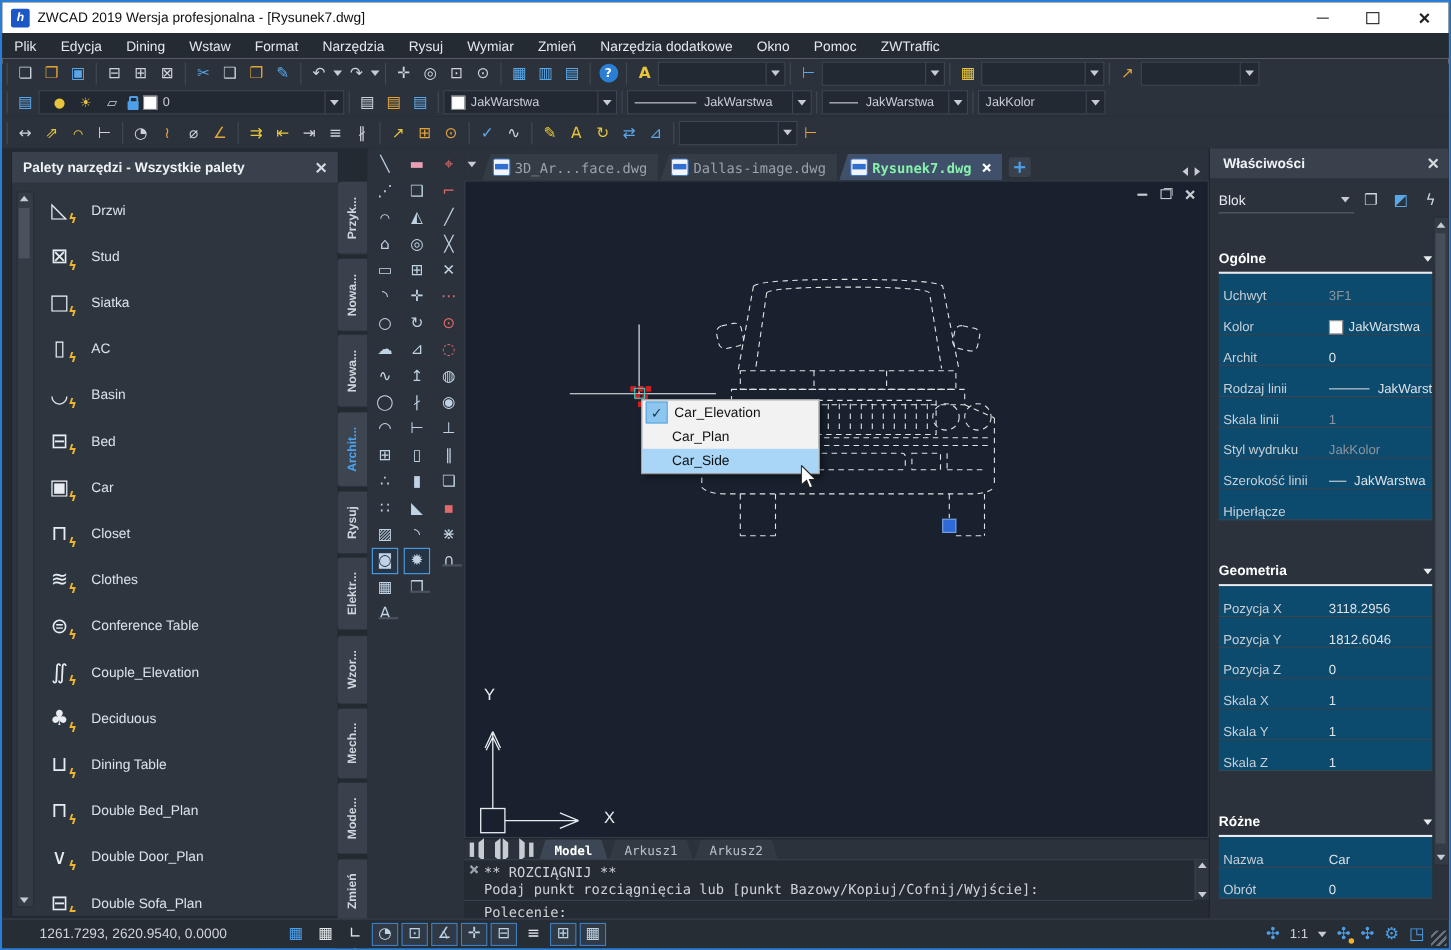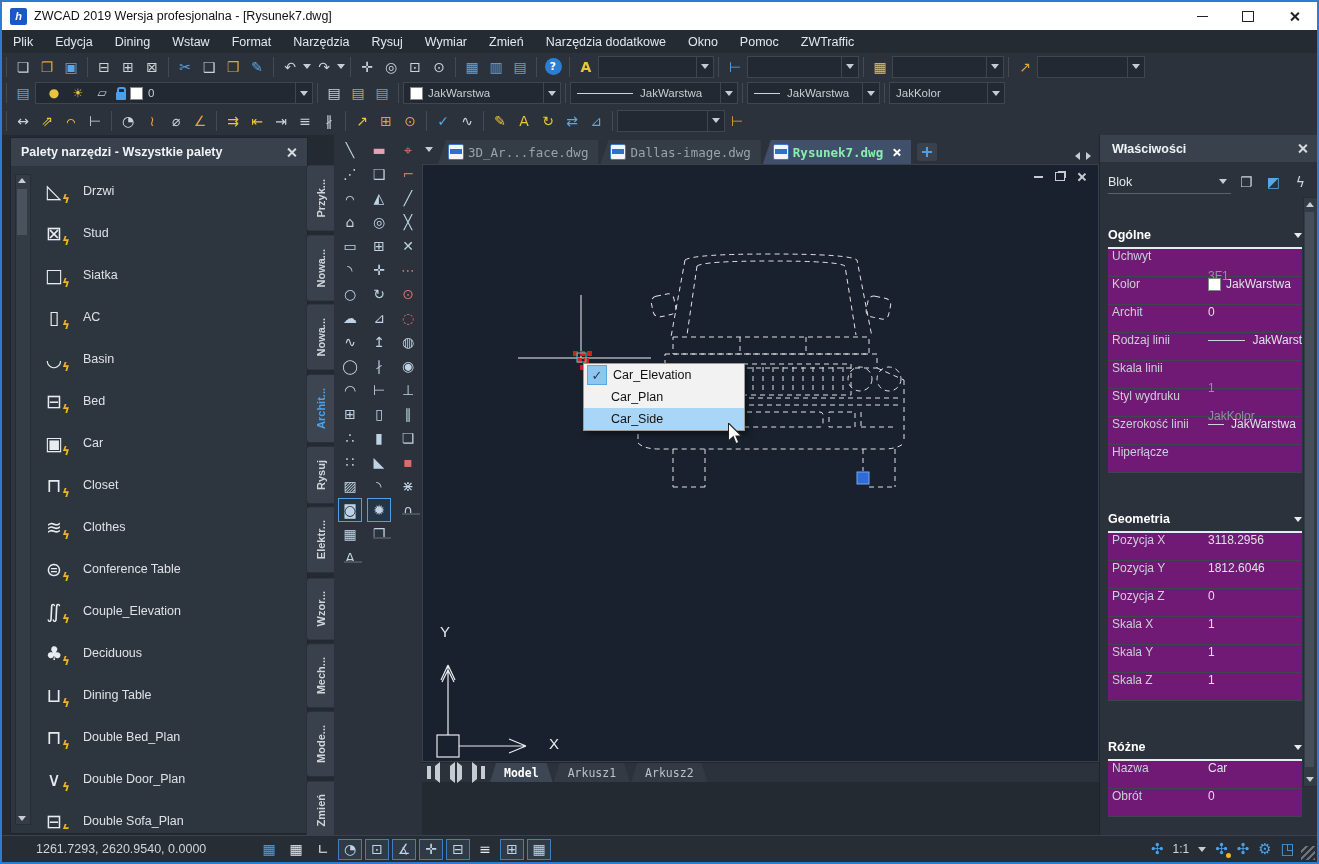--- a/index.html
+++ b/index.html
@@ -113,21 +113,21 @@
   .sel-combo .tri-d{margin-left:auto;margin-right:4px;}
   .pbtn{width:24px;height:22px;margin-left:4px;display:flex;align-items:center;justify-content:center;color:#cfd6dc;font-size:14px;font-family:"DejaVu Sans","DejaVu Sans Mono",sans-serif;}
   .pbtn.blu{color:#5aa7e8;}
   .prop-sb{position:absolute;right:2px;top:62px;width:13px;height:588px;background:#333b45;border:1px solid #262d35;}
   .prop-sb .tri-u{position:absolute;top:4px;left:2px;}
   .prop-sb .tri-d{position:absolute;bottom:4px;left:2px;}
   .prop-sb .thumb{position:absolute;left:1px;top:14px;width:9px;height:555px;background:#454e59;}
   .pbody{position:absolute;left:8px;top:62px;width:194px;bottom:0;}
   .psec-head{height:24px;display:flex;align-items:center;color:#fff;font-weight:bold;font-size:12.5px;border-bottom:2px solid #e8ecf0;}
   .psec-head .tri-d{margin-left:auto;border-top-color:#e8ecf0;}
-  .prow{height:27px;display:flex;align-items:flex-start;background:#701a75;border-bottom:1px solid #3d454f;}
+  .prow{height:27px;display:flex;align-items:flex-end;background:#0c4a6e;border-bottom:1px solid #3d454f;}
   .plabel{width:96px;padding-left:4px;color:#c9cfd5;font-size:12px;white-space:nowrap;overflow:hidden;}
   .pval{flex:1;color:#dde2e7;font-size:12px;display:flex;align-items:center;white-space:nowrap;overflow:hidden;}
   .pval.ro{color:#8d949c;margin-top:20px;}
   .pgap{height:34px;}
   
   .statusbar{left:0;right:0;bottom:0;height:26px;background:#262d35;border-top:1px solid #39414c;display:flex;align-items:center;color:#cfd4d9;}
   .coords{font-size:12.5px;margin-left:34px;width:215px;}
   .stog{display:flex;align-items:center;gap:3px;margin-left:6px;}
   .sbtn{width:24px;height:21px;display:flex;align-items:center;justify-content:center;font-size:14px;color:#e3e8ec;font-family:"DejaVu Sans","DejaVu Sans Mono",sans-serif;}
   .sbtn.boxed{border:1px solid #3f7fbf;background:#2f3a46;box-sizing:border-box;color:#bfd3e4;}
@@ -618,20 +618,31 @@
           <span>
               <span class="tri-r"></span>
               <span class="vbar"></span>
             </span>
         </div>
         <div class="ltab active">Model</div>
         <div class="ltab">Arkusz1</div>
         <div class="ltab">Arkusz2</div>
       </div>
 
+      <div class="cmd">
+        <span class="x-icon cmd-x"></span>
+        <span class="cmd-line" style="top:3px">** ROZCIĄGNIJ **</span>
+        <span class="cmd-line" style="top:19px">Podaj punkt rozciągnięcia lub [punkt Bazowy/Kopiuj/Cofnij/Wyjście]:</span>
+        <div class="cmd-div"></div>
+        <span class="cmd-line" style="top:40px">Polecenie:</span>
+        <div class="cmd-sb">
+          <span class="tri-u"></span>
+            <span class="tri-d"></span>
+        </div>
+      </div>
     </div>
 
     <div class="abs props">
       <div class="prop-head">
         <span>Właściwości</span>
         <div class="x-icon x-light"></div>
       </div>
       <div class="prop-toolbar">
         <div class="sel-combo">
           <span>Blok</span>

